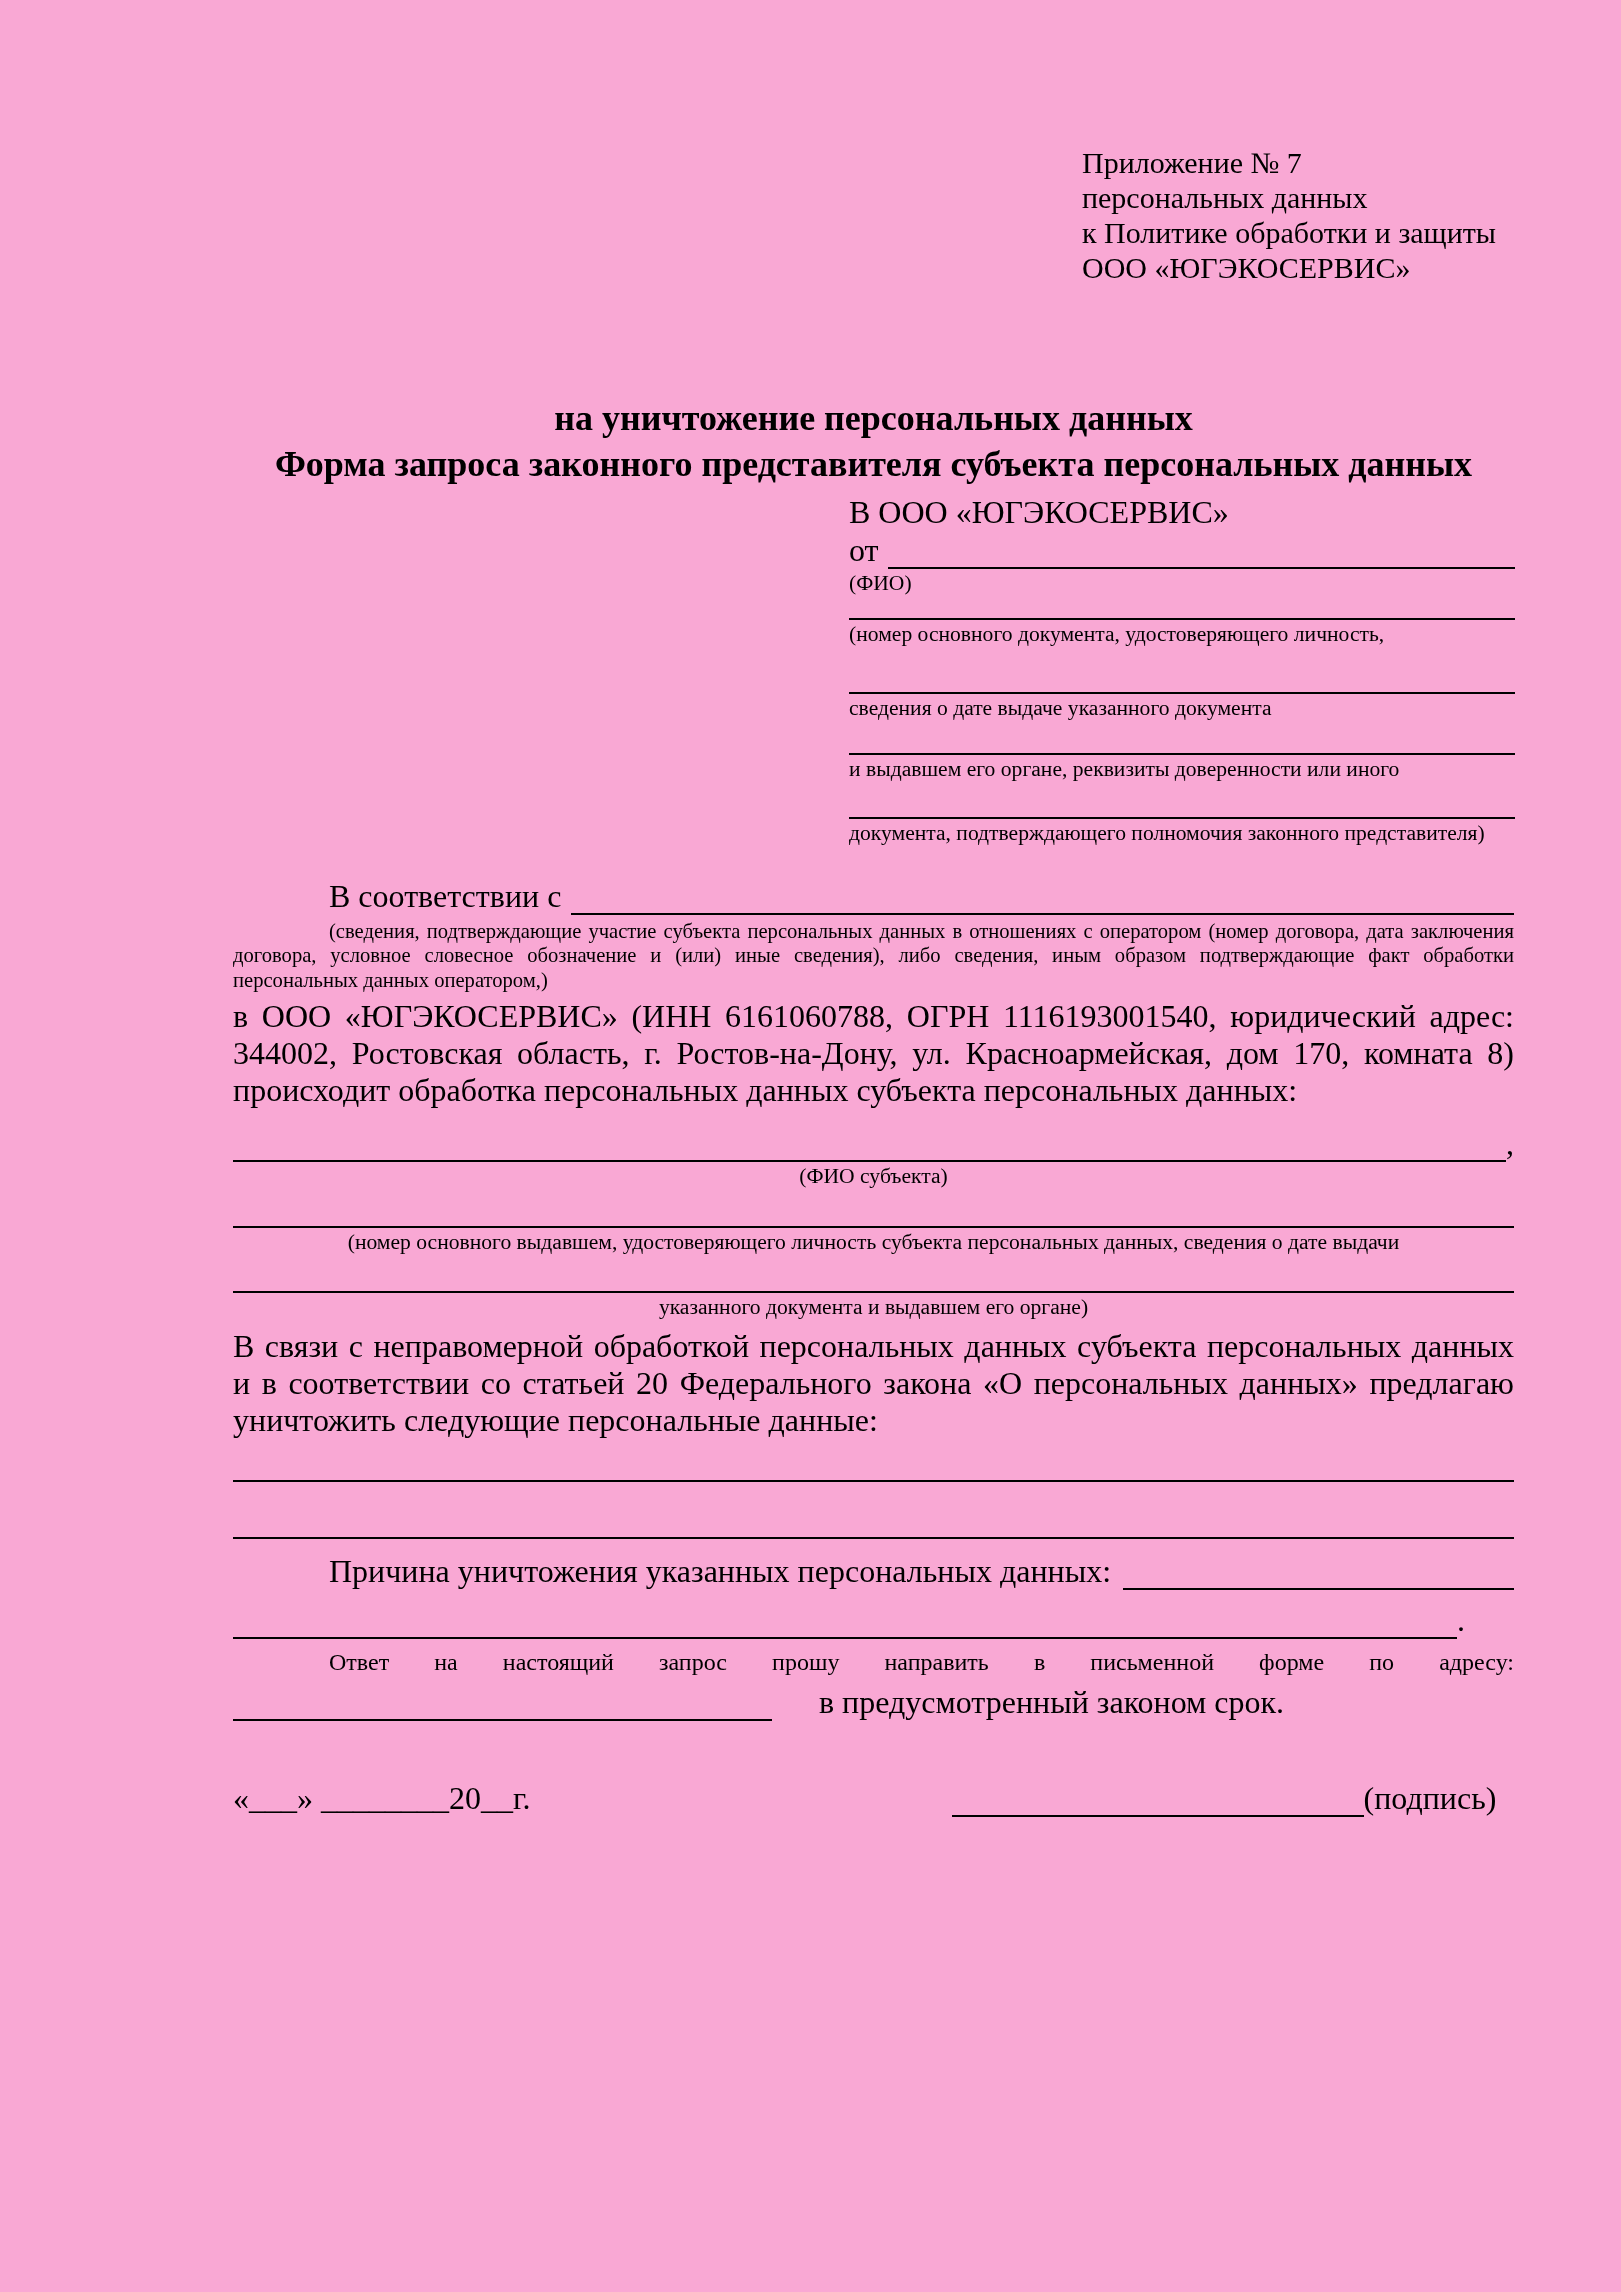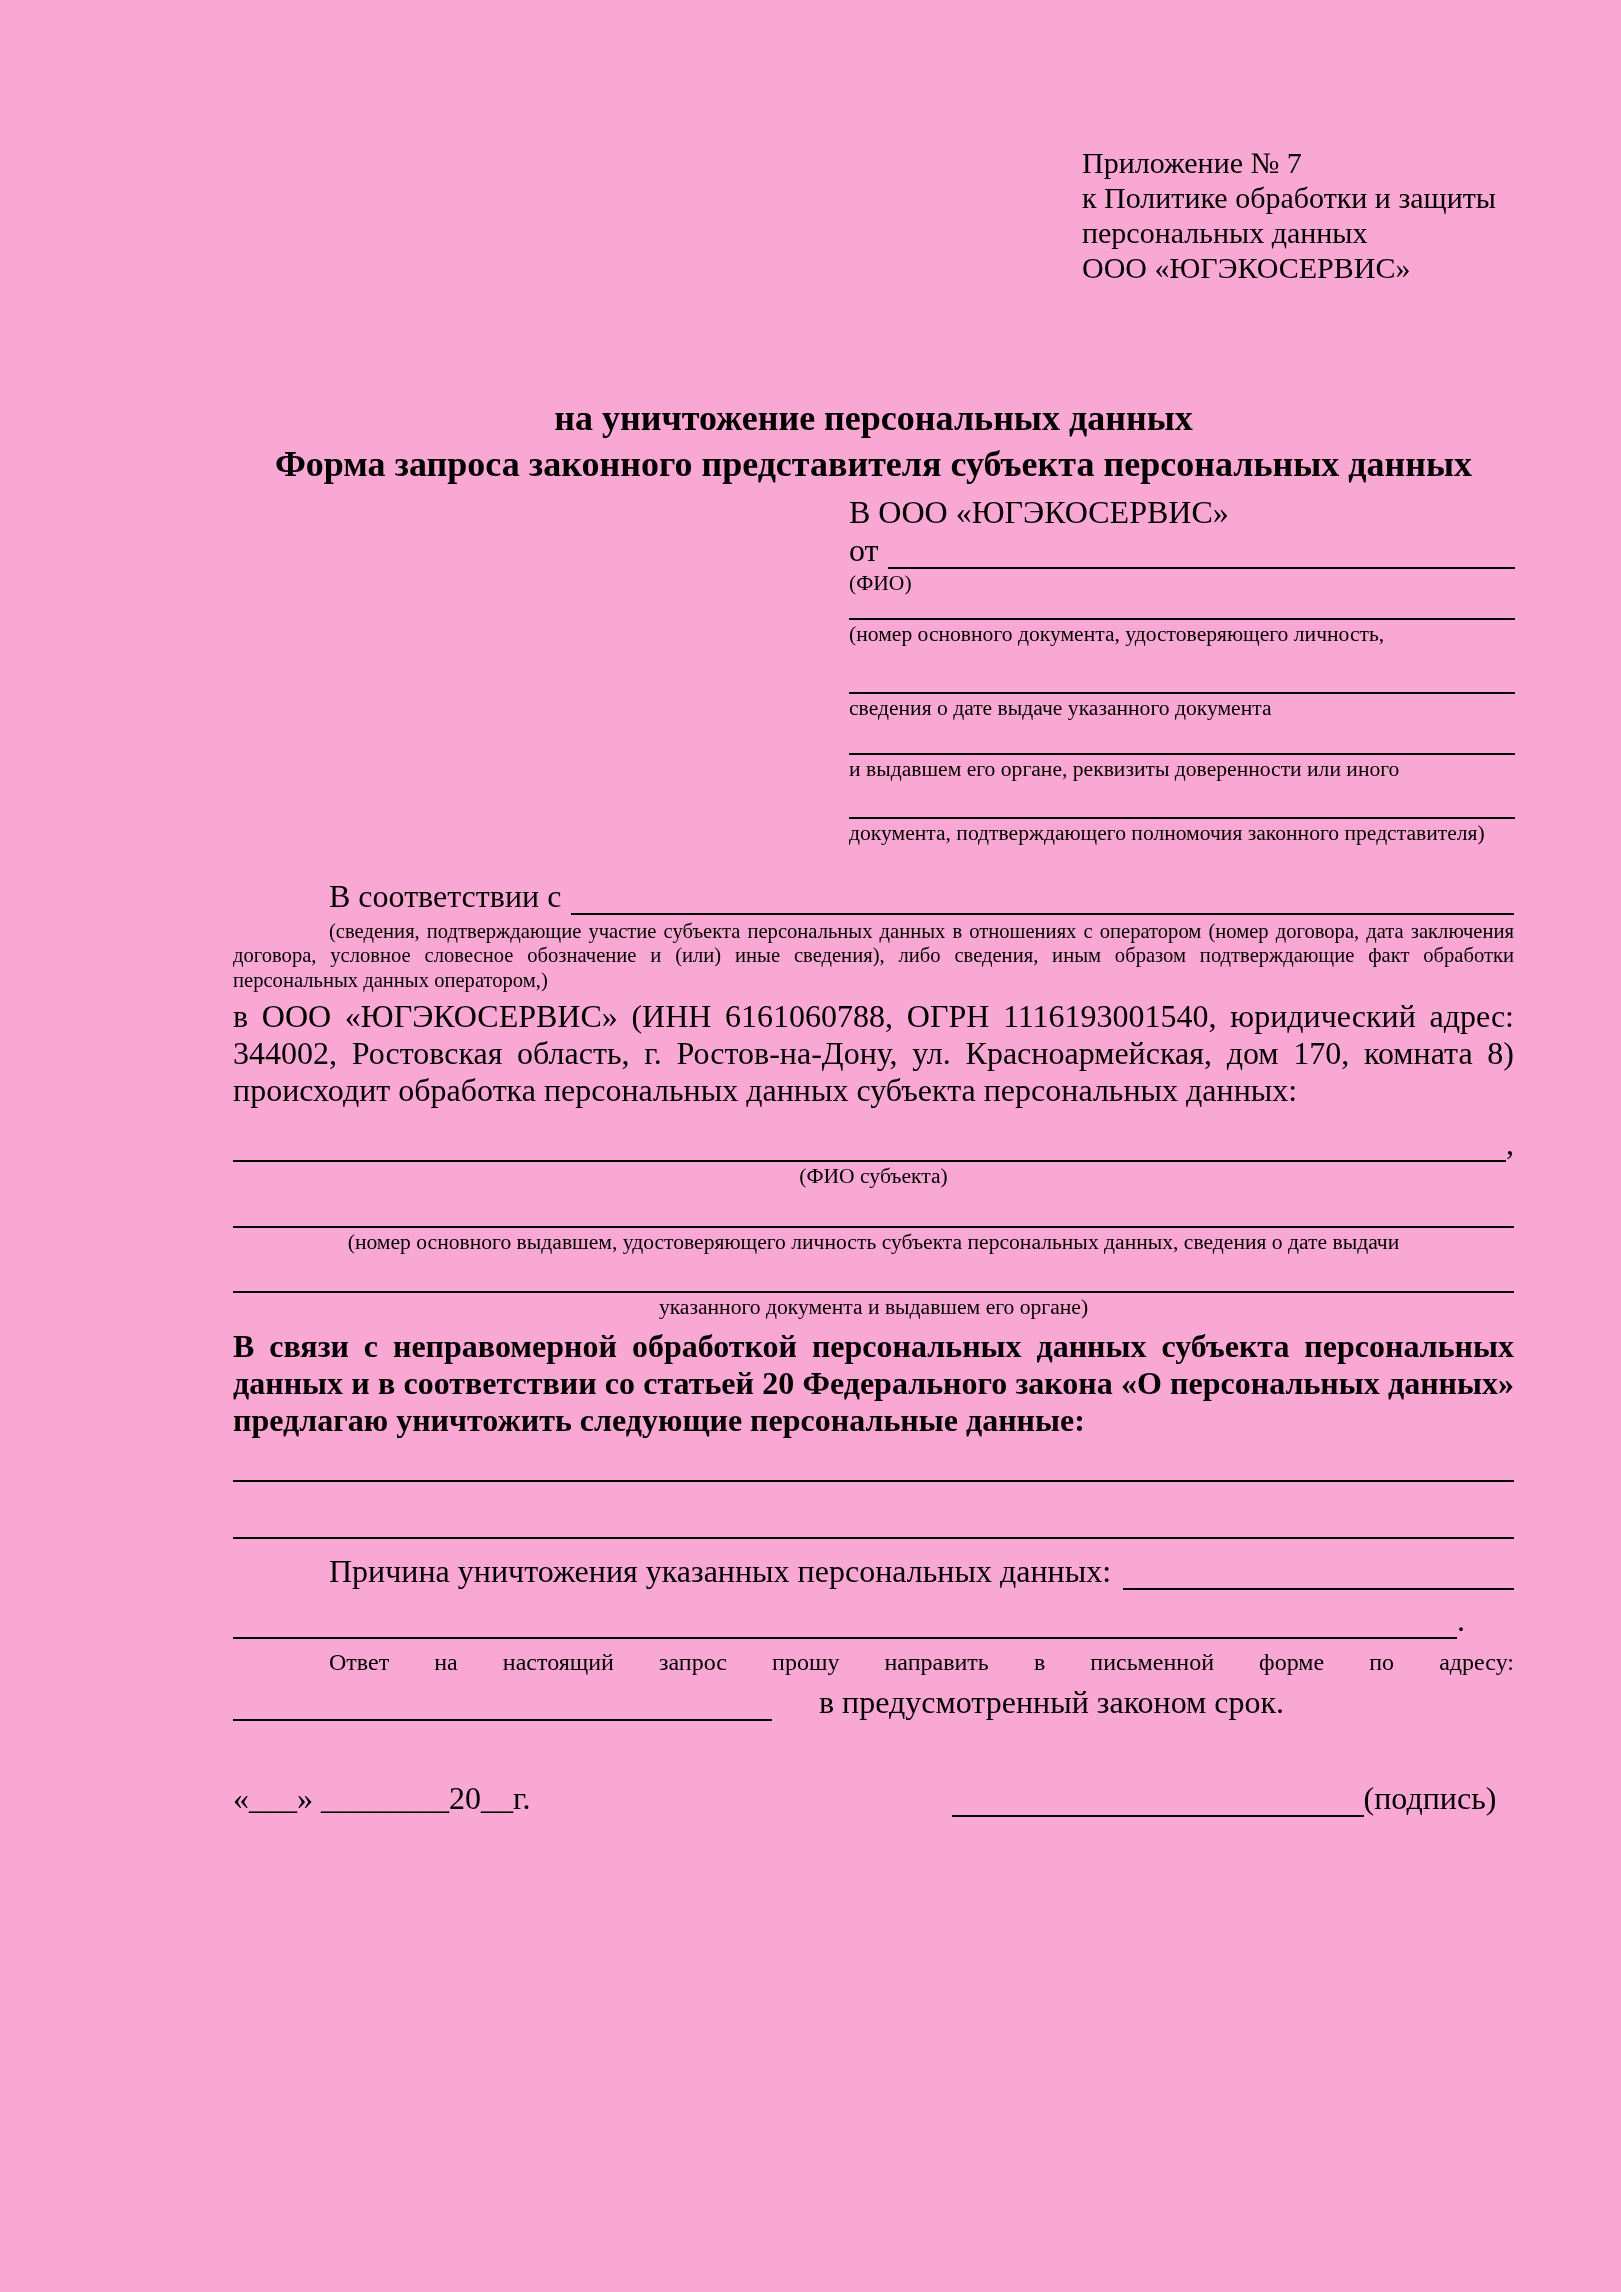--- a/index.html
+++ b/index.html
@@ -35,21 +35,21 @@
   .f1 { margin-top:21.6px; } .f2 { margin-top:45px; } .f3 { margin-top:31px; } .f4 { margin-top:35px; }
 
   
   .accordance-row { margin-top:31px; height:37px; padding-left:96px; font-size:32px; }
   .note { margin-top:3.9px; font-size:20.6px; line-height:24.5px; text-align:justify; text-indent:96px; }
   .body-p { font-size:32px; line-height:37px; text-align:justify; }
   .op { margin-top:5.9px; }
   .subj-row { margin-top:15.7px; height:37px; font-size:32px; }
   .cap.wide { text-align:center; }
   .g1 { margin-top:37px; } .g2 { margin-top:35px; }
-  .req { margin-top:7.8px;font-weight:bold; }
+  .req { margin-top:7.8px; }
   .b1 { margin-top:41px; } .b2 { margin-top:55px; }
   .reason-row { margin-top:13.7px; height:37px; padding-left:96px; font-size:32px; }
   .reason-row .lbl { padding-right:11.8px; }
   .period-row { margin-top:11.8px; height:37px; font-size:32px; }
   .period-row .uline { width:1224px; }
   .reply-p { margin-top:3.9px; font-size:24px; line-height:39px; text-indent:96px; text-align:justify; text-align-last:justify; }
   .reply-row { height:39px; font-size:32px;gap:47px; }
   .reply-row .uline { width:539px; }
 
   
@@ -58,22 +58,22 @@
   .sig-group .uline { width:412px; }
 </style>
 </head>
 <body>
 
 <div class="page">
   <div class="content">
 
     <div class="appendix">
       <div>Приложение № 7</div>
+      <div>персональных данных</div>
       <div>к Политике обработки и защиты</div>
-      <div>персональных данных</div>
       <div>ООО «ЮГЭКОСЕРВИС»</div>
     </div>
 
     <h1 class="doc-title">
       <span>на уничтожение персональных данных</span>
       <span>Форма запроса законного представителя субъекта персональных данных</span>
     </h1>
 
     <div class="addressee">
       <div class="recipient">В ООО «ЮГЭКОСЕРВИС»</div>

